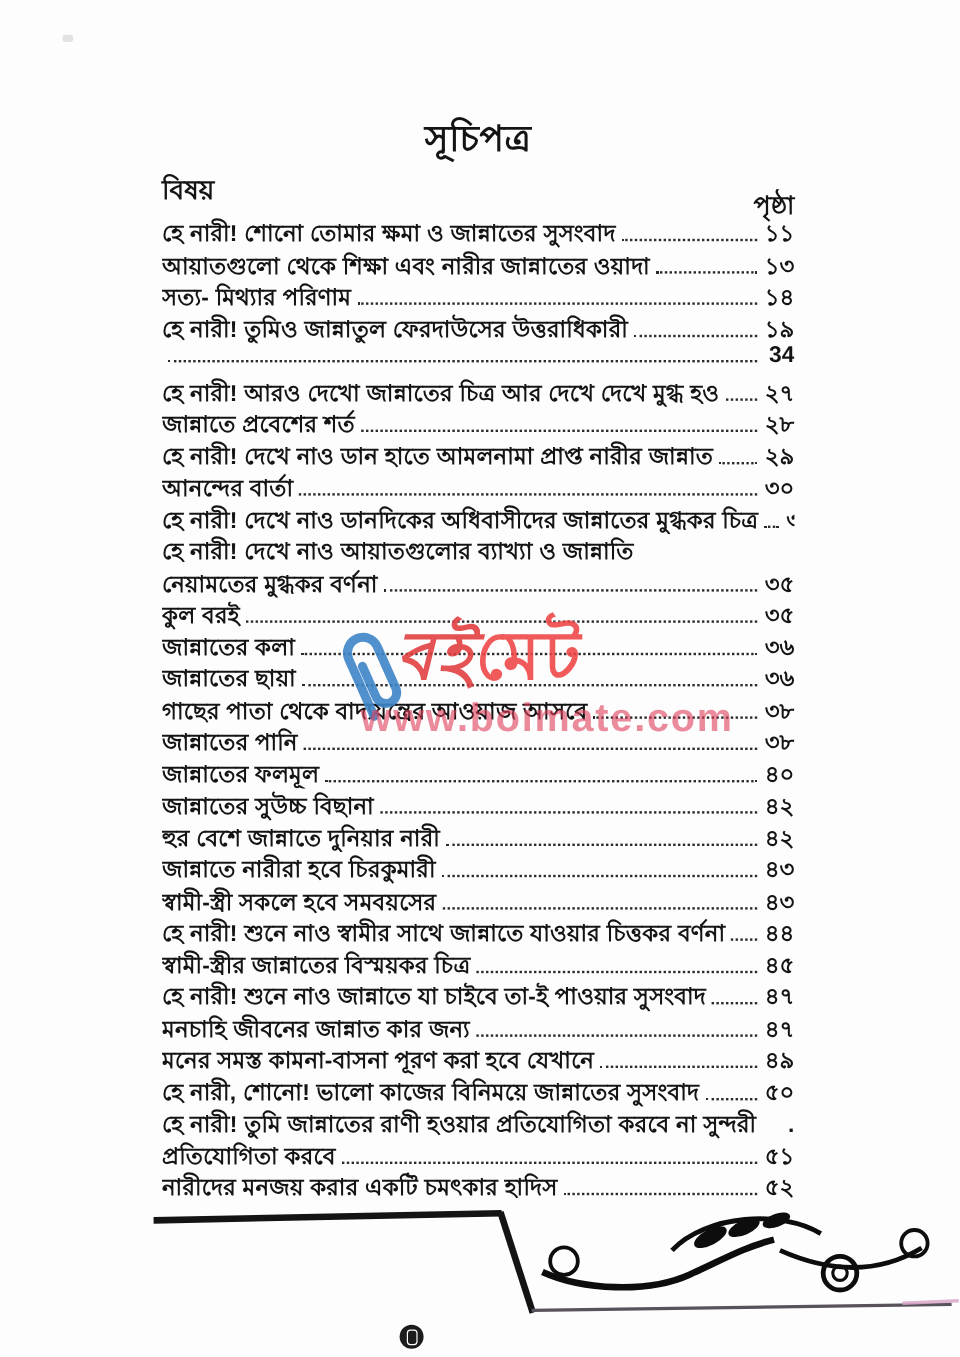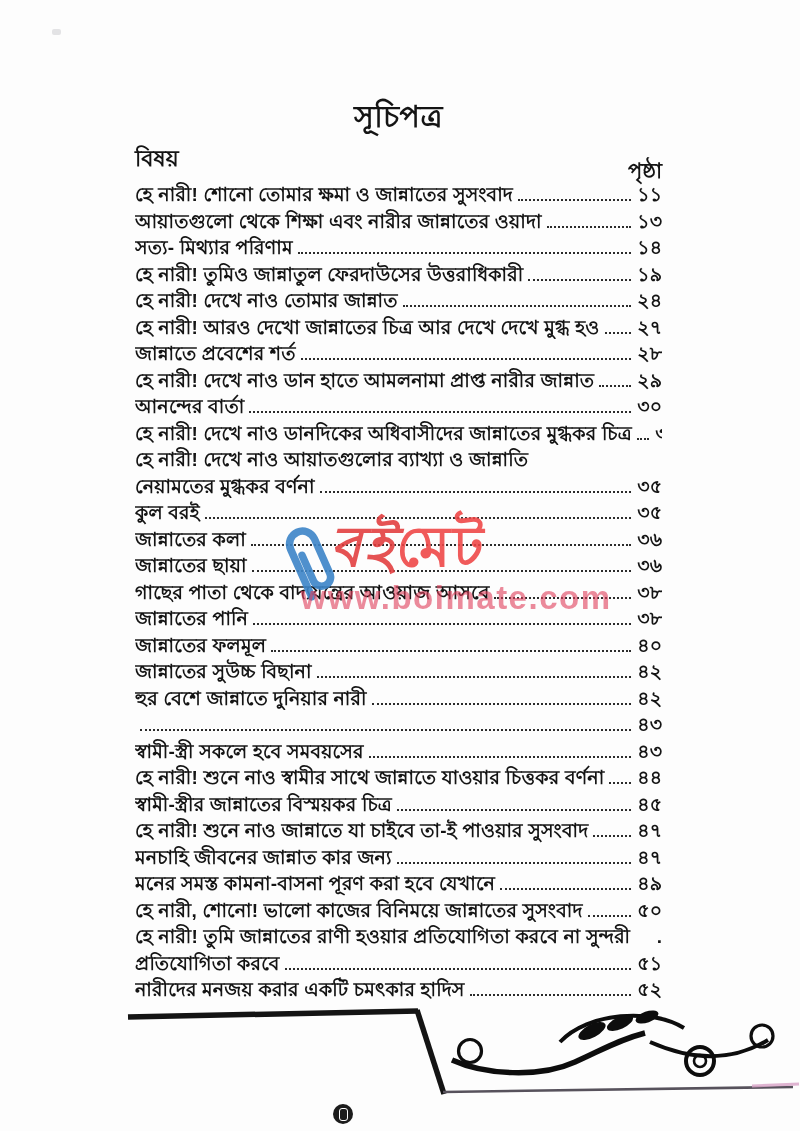--- a/index.html
+++ b/index.html
@@ -72,23 +72,22 @@
         <span class="t">সত্য- মিথ্যার পরিণাম</span>
         <span class="leader"></span>
         <span class="p">১৪</span>
       </div>
       <div class="row">
         <span class="t">হে নারী! তুমিও জান্নাতুল ফেরদাউসের উত্তরাধিকারী</span>
         <span class="leader"></span>
         <span class="p">১৯</span>
       </div>
       <div class="row">
-        <span class="t">হে নারী! দেখে নাও তোমার জান্নাত</span>
-        <span class="leader"></span>
-        <span class="p">২৪</span>
+        <span class="leader"></span>
+        <span class="p">34</span>
       </div>
       <div class="row">
         <span class="t">হে নারী! আরও দেখো জান্নাতের চিত্র আর দেখে দেখে মুগ্ধ হও</span>
         <span class="leader"></span>
         <span class="p">২৭</span>
       </div>
       <div class="row">
         <span class="t">জান্নাতে প্রবেশের শর্ত</span>
         <span class="leader"></span>
         <span class="p">২৮</span>
@@ -151,20 +150,21 @@
         <span class="t">জান্নাতের সুউচ্চ বিছানা</span>
         <span class="leader"></span>
         <span class="p">৪২</span>
       </div>
       <div class="row">
         <span class="t">হুর বেশে জান্নাতে দুনিয়ার নারী</span>
         <span class="leader"></span>
         <span class="p">৪২</span>
       </div>
       <div class="row">
+        <span class="t">জান্নাতে নারীরা হবে চিরকুমারী</span>
         <span class="leader"></span>
         <span class="p">৪৩</span>
       </div>
       <div class="row">
         <span class="t">স্বামী-স্ত্রী সকলে হবে সমবয়সের</span>
         <span class="leader"></span>
         <span class="p">৪৩</span>
       </div>
       <div class="row">
         <span class="t">হে নারী! শুনে নাও স্বামীর সাথে জান্নাতে যাওয়ার চিত্তকর বর্ণনা</span>

